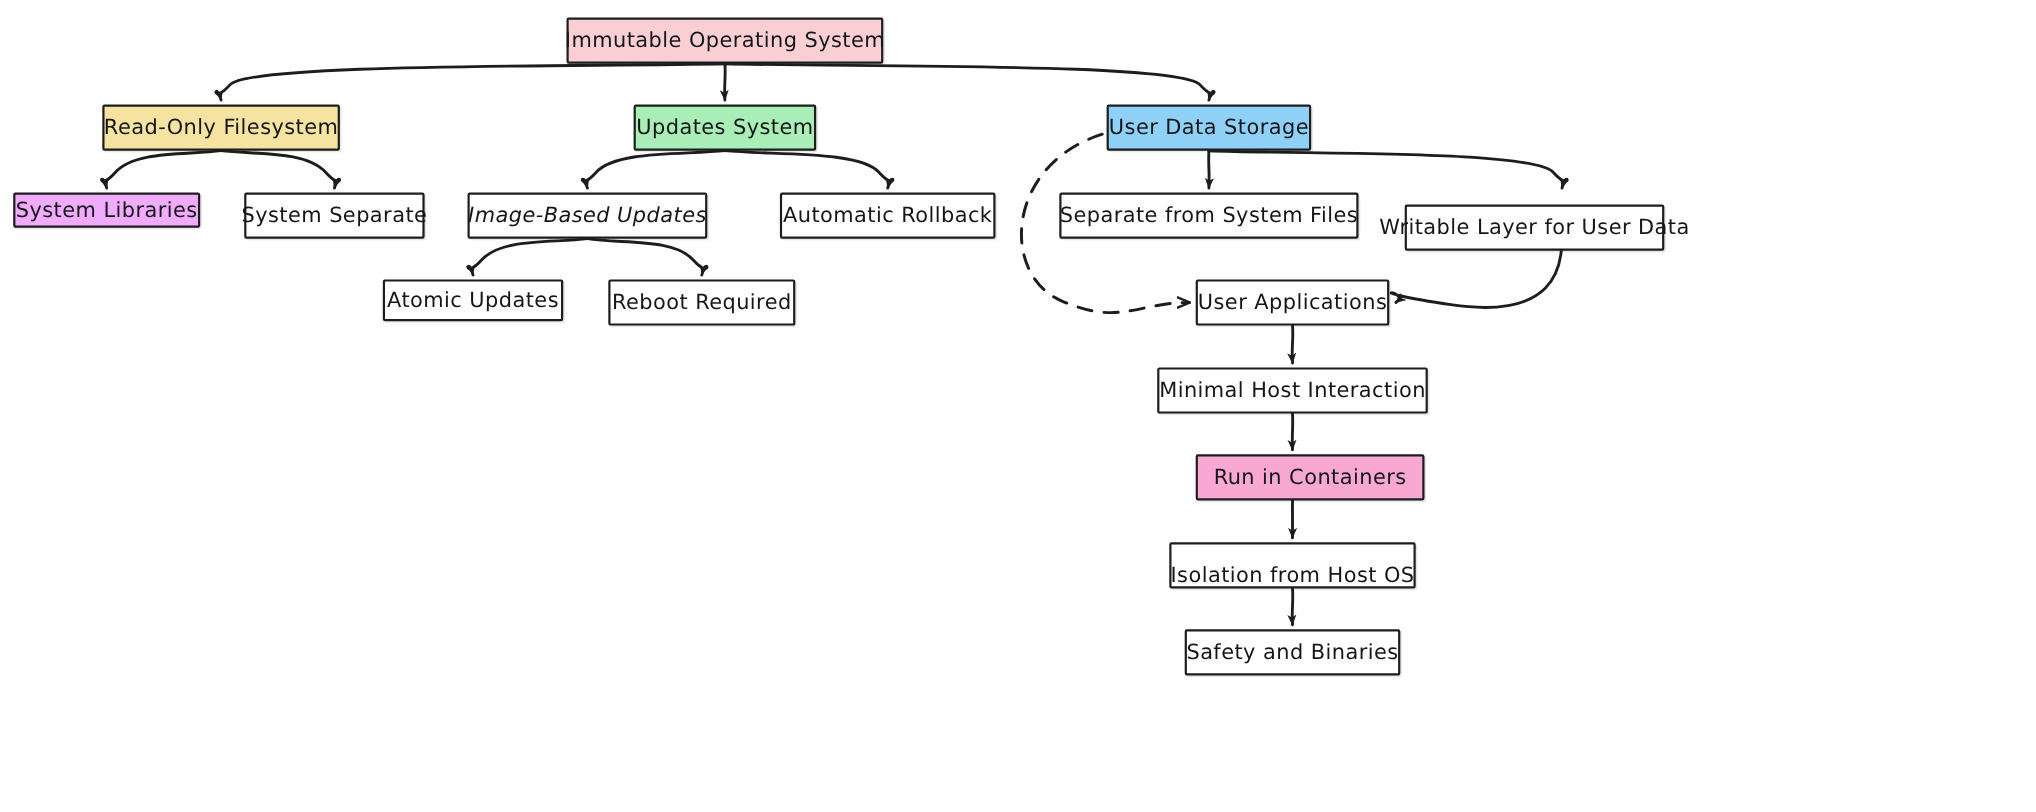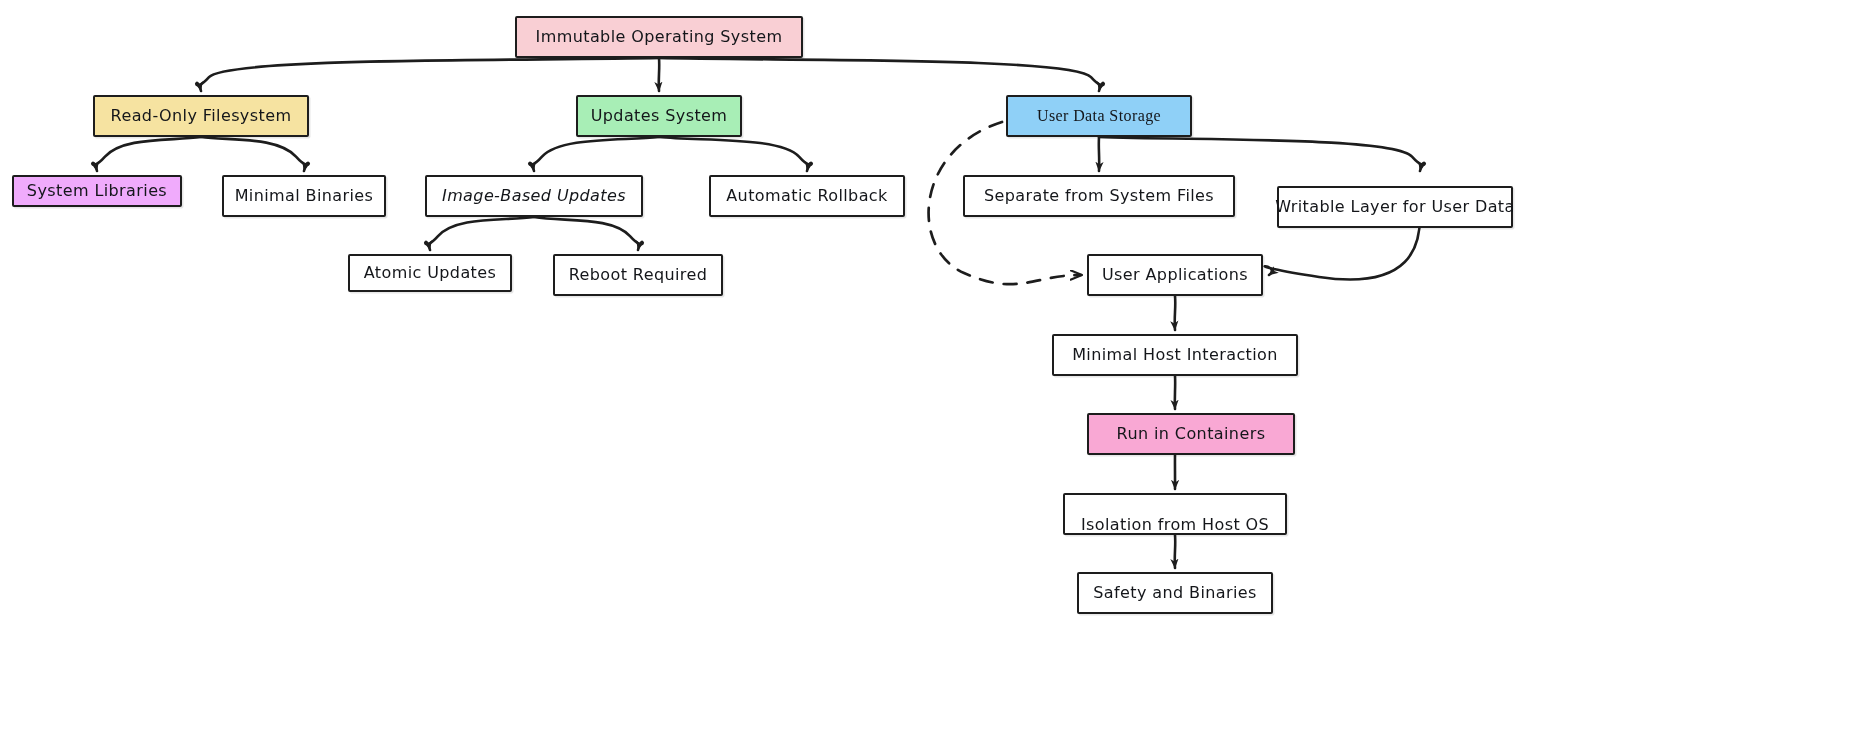--- a/index.html
+++ b/index.html
@@ -24,21 +24,21 @@
   .node {
     position: absolute;
     box-sizing: border-box;
     border: 2.2px solid #1d1d1d;
     border-radius: 2px;
     background: #ffffff;
     display: flex;
     align-items: center;
     justify-content: center;
     color: #14161a;
-    font-size: 16px;
+    font-size: 19px;
     letter-spacing: 0.4px;
     white-space: nowrap;
     z-index: 3;
     box-shadow: 1.5px 1.5px 0 rgba(20,20,20,0.10);
   }
   .node-label {
     display: block;
     line-height: 1;
     padding: 0 4px;
   }
@@ -79,28 +79,28 @@
   <div id="nodes">
       <div class="node" style="left: 515px; top: 16px; width: 288px; height: 42px; background: rgb(249, 207, 212); border-color: rgb(29, 29, 29);">
         <span class="node-label">Immutable Operating System</span>
       </div>
       <div class="node" style="left: 93px; top: 95px; width: 216px; height: 42px; background: rgb(246, 227, 161); border-color: rgb(29, 29, 29);">
         <span class="node-label">Read-Only Filesystem</span>
       </div>
       <div class="node" style="left: 576px; top: 95px; width: 166px; height: 42px; background: rgb(168, 238, 182); border-color: rgb(29, 29, 29);">
         <span class="node-label">Updates System</span>
       </div>
-      <div class="node" style="left: 1006px; top: 95px; width: 186px; height: 42px; background: rgb(143, 208, 247); border-color: rgb(29, 29, 29); font-family: Liberation Serif, serif;">
+      <div class="node" style="left: 1006px; top: 95px; width: 186px; height: 42px; background: rgb(143, 208, 247); border-color: rgb(29, 29, 29);">
         <span class="node-label">User Data Storage</span>
       </div>
       <div class="node" style="left: 12px; top: 175px; width: 170px; height: 32px; background: #f0abfc; border-color: rgb(29, 29, 29);">
         <span class="node-label">System Libraries</span>
       </div>
       <div class="node" style="left: 222px; top: 175px; width: 164px; height: 42px; background: rgb(255, 255, 255); border-color: rgb(29, 29, 29);">
-        <span class="node-label">Minimal Binaries</span>
+        <span class="node-label">System Separate</span>
       </div>
       <div class="node" style="left: 425px; top: 175px; width: 218px; height: 42px; background: rgb(255, 255, 255); border-color: rgb(29, 29, 29); font-style: italic;">
         <span class="node-label">Image-Based Updates</span>
       </div>
       <div class="node" style="left: 709px; top: 175px; width: 196px; height: 42px; background: rgb(255, 255, 255); border-color: rgb(29, 29, 29);">
         <span class="node-label">Automatic Rollback</span>
       </div>
       <div class="node" style="left: 963px; top: 175px; width: 272px; height: 42px; background: rgb(255, 255, 255); border-color: rgb(29, 29, 29);">
         <span class="node-label">Separate from System Files</span>
       </div>

